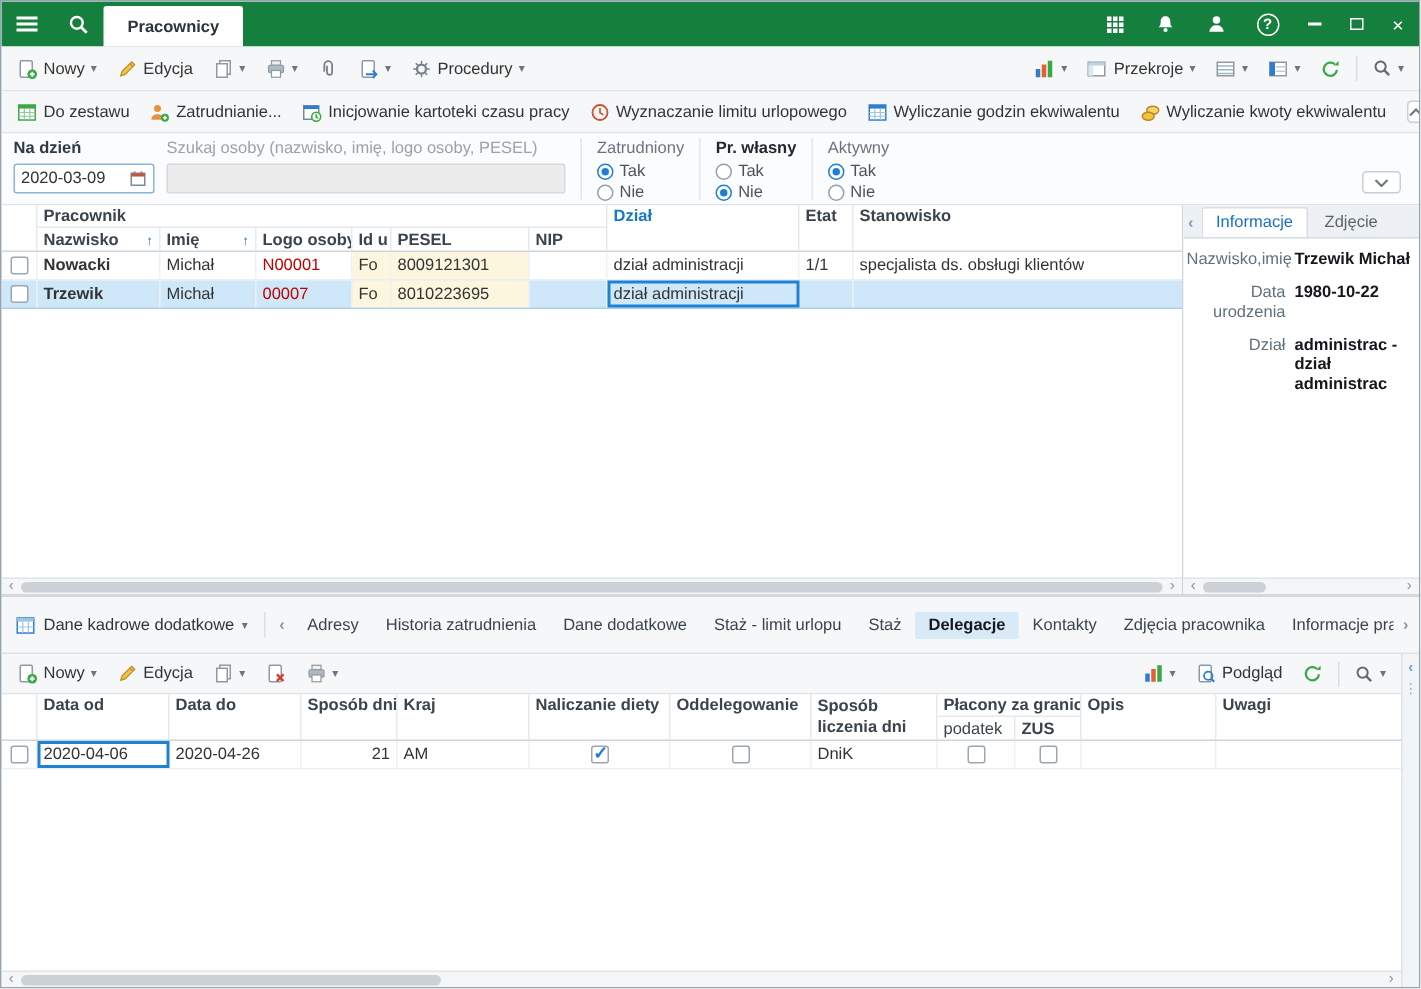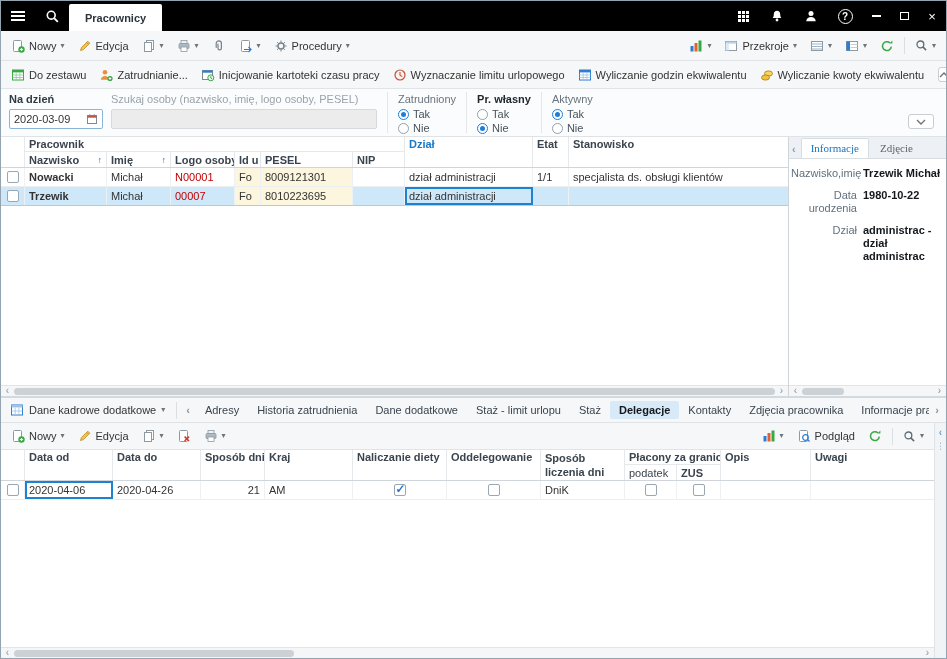--- a/index.html
+++ b/index.html
@@ -2,21 +2,21 @@
 <html><head>
 <meta charset="utf-8">
 <style>
   * { margin:0; padding:0; box-sizing:border-box; }
   html,body { width:947px; height:659px; }
   body { font-family:"Liberation Sans", sans-serif; font-size:11px; color:#333; background:#fff; overflow:hidden; }
 
   .app { width:947px; height:659px; border:1px solid #93a4b0; display:flex; flex-direction:column; background:#fff; overflow:hidden; }
 
   
-  .topbar { height:30px; background:#000000; display:flex; align-items:flex-end; color:#fff; flex:none;text-align:right; }
+  .topbar { height:30px; background:#15803d; display:flex; align-items:flex-end; color:#fff; flex:none;text-align:right; }
   .tb-btn { width:34px; height:30px; display:flex; align-items:center; justify-content:center; cursor:pointer; }
   .hamburger { display:flex; flex-direction:column; gap:2px; }
   .hamburger i { width:14px; height:2px; background:#fff; display:block; }
   .tab { background:#fff; color:#2b343c; height:27px; padding:0 16px; display:flex; align-items:center; font-weight:bold; border-radius:2px 2px 0 0; }
   .spacer { flex:1; }
   .help-q { width:15px; height:15px; border:1.2px solid #fff; border-radius:50%; display:flex; align-items:center; justify-content:center; font-size:10px; font-weight:bold; }
   .win { display:flex; align-items:center; align-self:stretch; }
   .win .tb-btn { width:28px; }
   .min-glyph { width:9px; height:2px; background:#fff; display:block; }
   .max-glyph { width:9px; height:8px; border:1.3px solid #fff; display:block; }
@@ -75,31 +75,31 @@
   
   .hscroll { height:11px; background:#f4f6f7; border-top:1px solid #e2e5e8; display:flex; align-items:center; padding:0 2px; gap:2px; flex:none; }
   .hs-arrow { color:#8a949c; font-size:10px; line-height:1; width:9px; text-align:center; cursor:pointer; }
   .hs-thumb { height:7px; background:#ccd1d5; border-radius:4px; cursor:grab; }
   .hs-thumb.full { flex:1; }
 
   
   .info-panel { width:157px; flex:none; display:flex; flex-direction:column; background:#fff; }
   .ip-tabs { display:flex; align-items:flex-end; background:#edf1f5; border-bottom:1px solid #d8dde1; height:22px; padding-left:2px; gap:2px; flex:none; }
   .panel-handle { color:#7aa0c4; font-weight:bold; font-size:11px; padding:0 3px 3px 1px; cursor:pointer; }
-  .ip-tab { padding:3px 9px 4px; color:#5a646d; cursor:pointer;font-family:Liberation Serif, serif; }
+  .ip-tab { padding:3px 9px 4px; color:#5a646d; cursor:pointer; }
   .ip-tab.active { background:#fff; color:#1673c1; border:1px solid #d8dde1; border-bottom:none; border-radius:2px 2px 0 0; }
   .ip-body { flex:1; min-height:0; padding:8px 4px 0 2px; display:grid; grid-template-columns:66px minmax(0,1fr); gap:9px 6px; align-content:start; overflow:hidden; }
   .ip-label { color:#60707e; text-align:right; line-height:13px; }
   .ip-value { font-weight:bold; color:#14181c; line-height:13px; word-break:break-word; }
   .ip-hscroll { border-top:1px solid #e2e5e8; }
   .ip-thumb { width:42px; }
 
   
   .bottom { height:262px; flex:none; display:flex; flex-direction:column; border-top:2px solid #d4d9dd; }
-  .b-head { height:25px; flex:none; display:flex; align-items:center; background:#f5f7f8; border-bottom:1px solid #e0e3e6; padding:0 4px; gap:3px; }
+  .b-head { height:38px; flex:none; display:flex; align-items:center; background:#f5f7f8; border-bottom:1px solid #e0e3e6; padding:0 4px; gap:3px; }
   .b-selector { display:flex; align-items:center; gap:5px; padding:2px 5px; border-radius:3px; cursor:pointer; white-space:nowrap; }
   .tab-scroll { color:#8a949c; font-weight:bold; padding:0 3px; cursor:pointer; }
   .b-tabs { display:flex; align-items:center; flex:1; min-width:0; overflow:hidden; }
   .b-tab { padding:3px 9px; white-space:nowrap; color:#3a444e; cursor:pointer; }
   .b-tab.active { font-weight:bold; color:#14181c; background:#d8e9f7; border-radius:2px; }
   .b-main { flex:1; min-height:0; display:flex; }
   .b-content { flex:1; min-width:0; display:flex; flex-direction:column; }
   .tb3 { height:27px; }
   .bg-cols { display:grid; grid-template-columns:24px 88px 88px 64px 88px 94px 94px 84px 52px 44px 90px minmax(0,1fr); }
   .bgh { grid-auto-rows:15px; border-bottom:1px solid #cfd5da; background:#fff; flex:none; }

